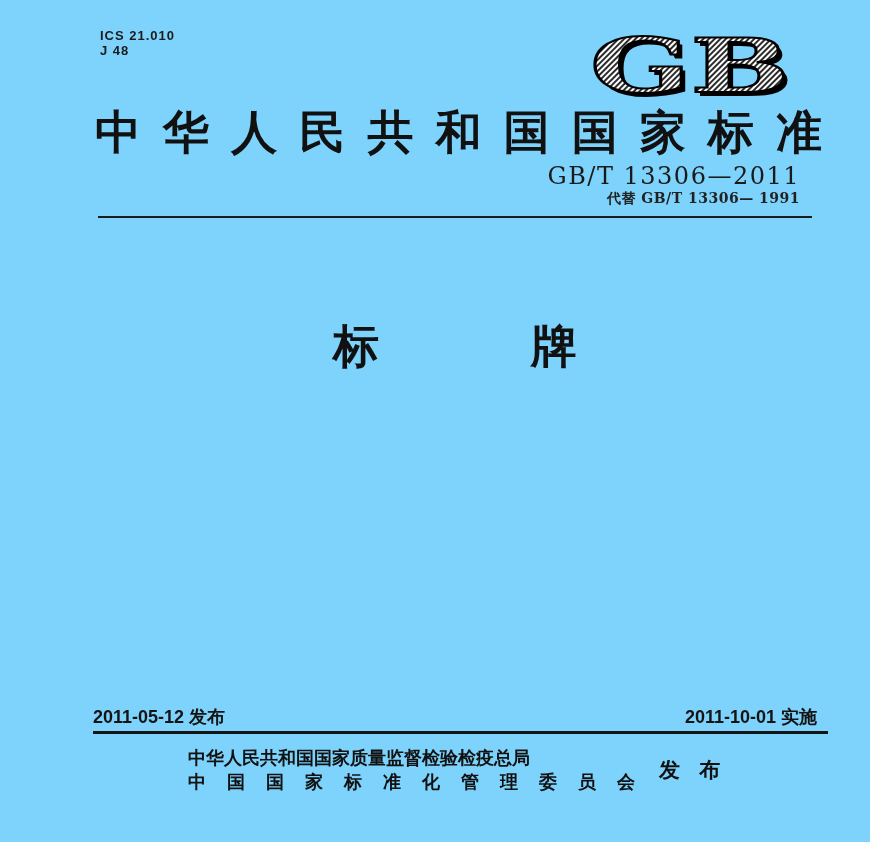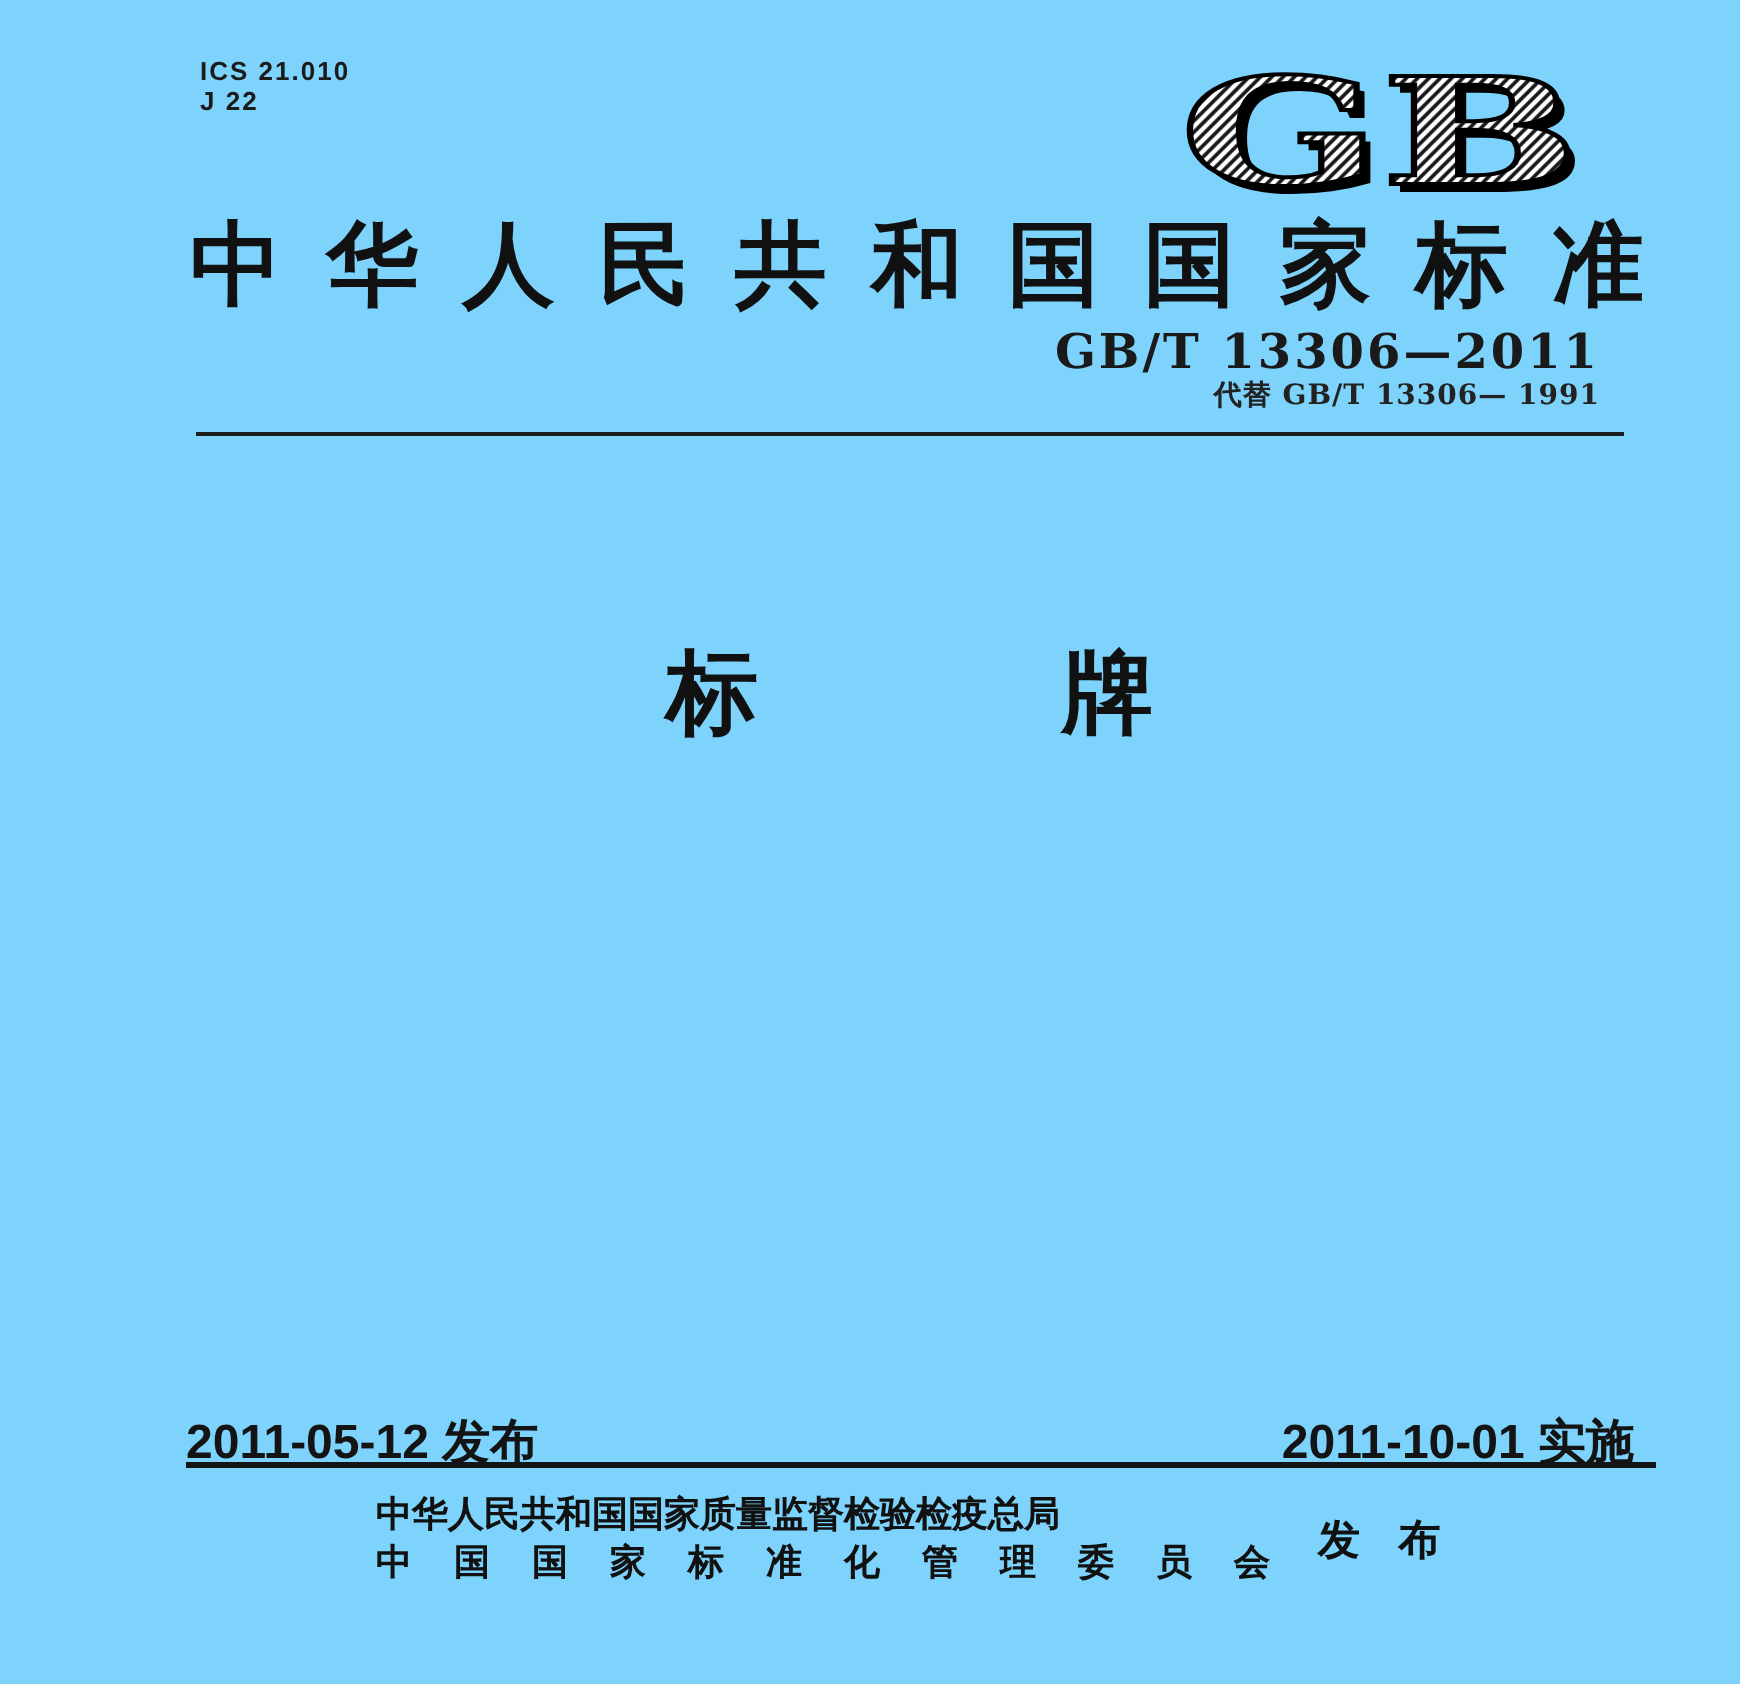--- a/index.html
+++ b/index.html
@@ -59,21 +59,21 @@
   
   .std-block {
     position: absolute;
     right: 70px;
     top: 163px;
     text-align: right;
     color: #1a1a1a;
   }
   .std-code {
     font-family: "DejaVu Serif", serif;
-    font-weight: bold;
+    font-weight: normal;
     font-size: 24px;
     letter-spacing: 1.5px;
     line-height: 26px;
   }
   .std-replaces {
     font-family: "DejaVu Serif", serif;
     font-weight: bold;
     font-size: 14px;
     letter-spacing: 0.5px;
     line-height: 16px;
@@ -114,21 +114,21 @@
   }
 
   
   .dates-row {
     position: absolute;
     left: 93px;
     top: 705px;
     width: 724px;
     font-family: "Liberation Sans", sans-serif;
     font-weight: bold;
-    font-size: 24px;
+    font-size: 18px;
     color: #141414;
   }
 
   .rule-bottom {
     position: absolute;
     left: 93px;
     top: 731px;
     width: 735px;
     height: 3px;
     background: #141414;
@@ -159,21 +159,21 @@
     white-space: nowrap;
   }
 </style>
 </head>
 <body>
 
 <div class="page">
 
   <div class="ics-block">
     <div>ICS 21.010</div>
-    <div>J 22</div>
+    <div>J 48</div>
   </div>
 
   <svg class="gb-logo" viewBox="0 0 210 74" xmlns="http://www.w3.org/2000/svg">
     <defs>
       <pattern id="hatch" width="4" height="4" patternUnits="userSpaceOnUse" patternTransform="rotate(45)">
         <rect width="4" height="4" fill="#ffffff"></rect>
         <line x1="1" y1="0" x2="1" y2="4" stroke="#141414" stroke-width="1.8"></line>
       </pattern>
     </defs>
     <text x="4" y="64" font-family="'DejaVu Serif', serif" font-weight="bold" font-size="74" textLength="200" lengthAdjust="spacingAndGlyphs" fill="#000000">GB</text>

